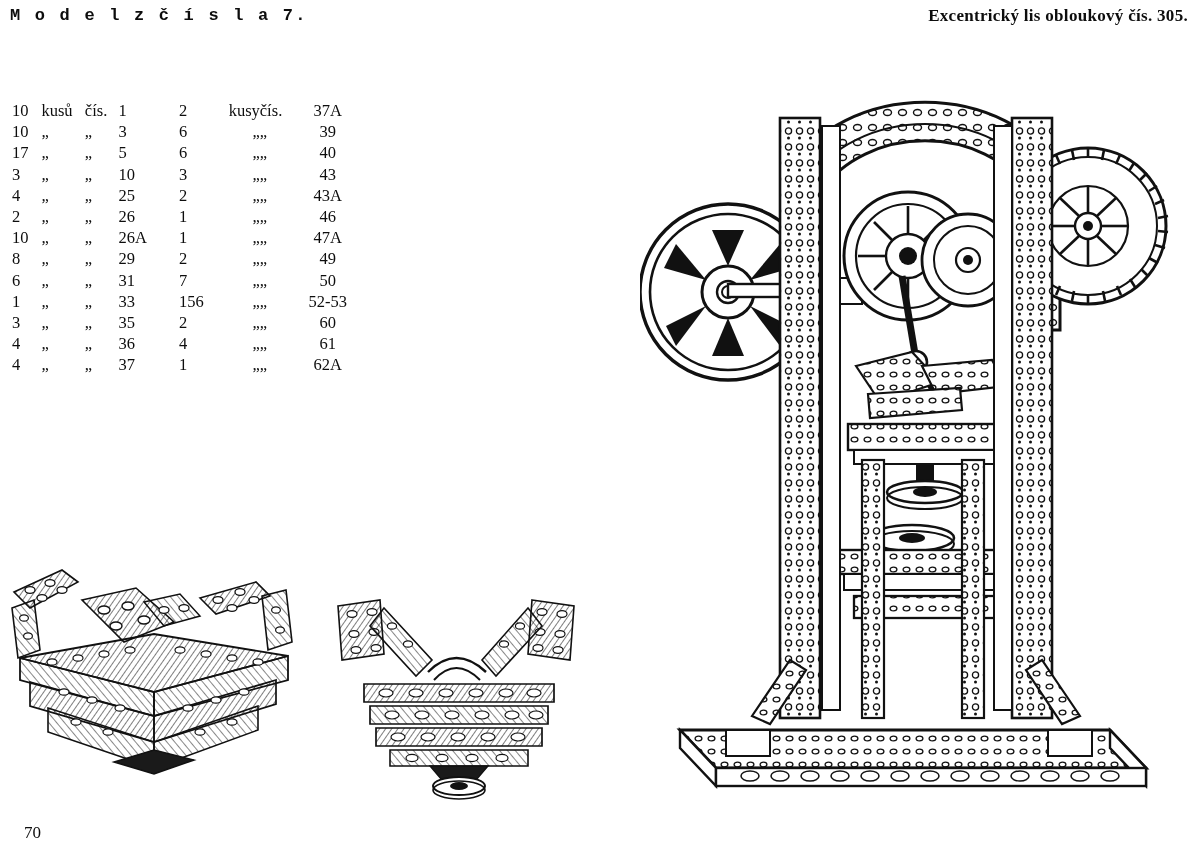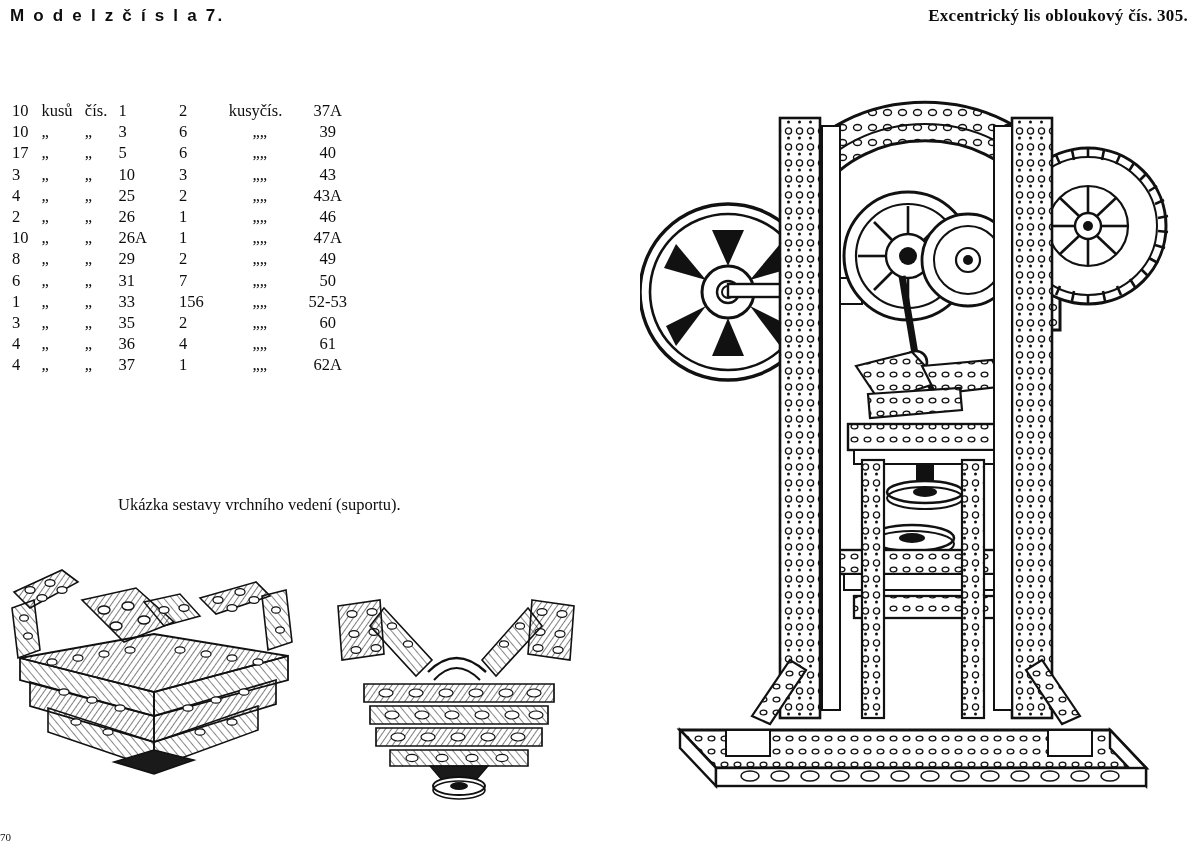--- a/index.html
+++ b/index.html
@@ -18,21 +18,21 @@
   .page {
     position: absolute;
     inset: 0;
   }
 
   
   .hdr-left {
     position: absolute;
     left: 10px;
     top: 6px;
-    font-family: Liberation Sans, sans-serif;
+    font-family: Liberation Mono, monospace;
     font-weight: bold;
     font-size: 17px;
     letter-spacing: 2.2px;
   }
   .hdr-right {
     position: absolute;
     right: 12px;
     top: 6px;
     font-family: "Liberation Serif", serif;
     font-weight: bold;
@@ -85,24 +85,24 @@
   .caption {
     position: absolute;
     left: 118px;
     top: 495px;
     font-size: 16.5px;
   }
 
   
   .pageno {
     position: absolute;
-    left: 0;
+    left: 24px;
     bottom: 6px;
     font-weight: normal;
-    font-size: 11px;
+    font-size: 17px;
   }
 
   
   .fig {
     position: absolute;
   }
   #fig-support-left  { left: 4px;   top: 530px; width: 300px; height: 270px; }
   #fig-support-right { left: 324px; top: 598px; width: 270px; height: 210px; }
   #fig-press         { left: 640px; top: 30px;  width: 550px; height: 775px; }
   .fig svg { display: block; width: 100%; height: 100%; }
@@ -248,21 +248,20 @@
           <td class="c-cis2">„</td>
           <td class="c-num2">62A</td>
         </tr>
       </tbody>
     </table>
   </div>
 
   <div class="note">
   </div>
 
-  <div class="caption">Ukázka sestavy vrchního vedení (suportu).</div>
 
   <div class="pageno">70</div>
 
   <div class="fig" id="fig-support-left">
     <svg viewBox="0 0 300 270" xmlns="http://www.w3.org/2000/svg">
       <defs>
         <pattern id="hatchA" width="5" height="5" patternTransform="rotate(35)" patternUnits="userSpaceOnUse">
           <line x1="0" y1="0" x2="0" y2="5" stroke="#111" stroke-width="1.1"></line>
         </pattern>
         <pattern id="hatchB" width="6" height="6" patternTransform="rotate(-40)" patternUnits="userSpaceOnUse">

